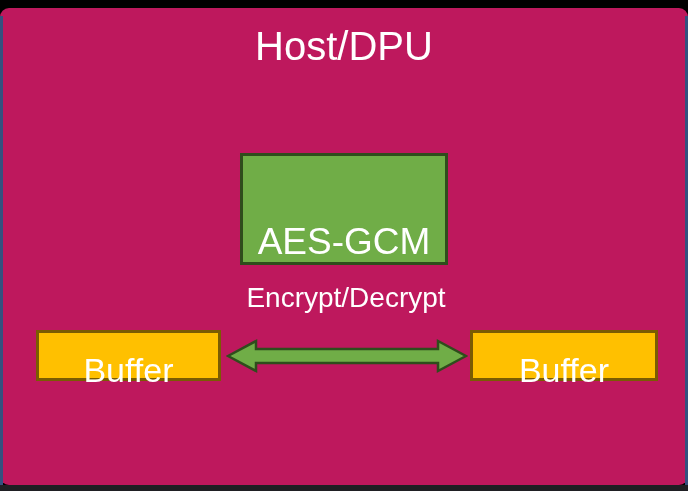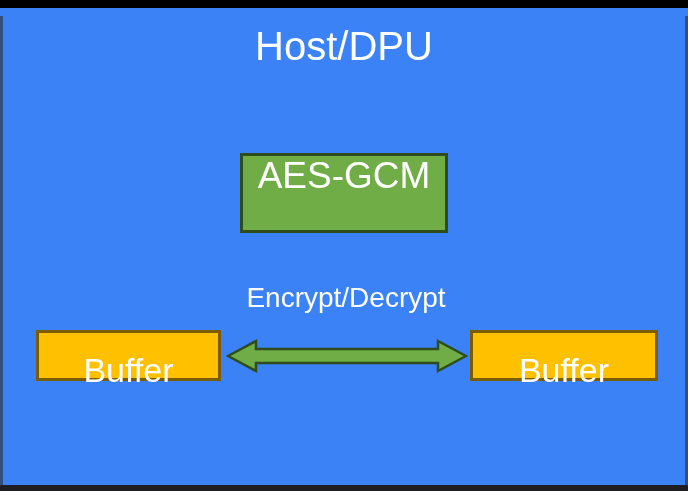--- a/index.html
+++ b/index.html
@@ -26,21 +26,22 @@
     height: 8px;
     background: #000000;
   }
   
   .host-panel {
     position: absolute;
     left: 0;
     top: 8px;
     width: 688px;
     height: 477px;
-    background: #3b82f6;
+    background: #be185d;
+    border-radius: 9px;
   }
   
   .bottom-bar {
     position: absolute;
     left: 0;
     top: 485px;
     width: 688px;
     height: 6px;
     background: #1F1F23;
   }
@@ -75,26 +76,26 @@
     letter-spacing: 0px;
     white-space: nowrap;
   }
 
   
   .aes-box {
     position: absolute;
     left: 240px;
     top: 145px;
     width: 208px;
-    height: 80px;
+    height: 112px;
     background: #70AD47;
     border: 3px solid #2F4D1C;
     box-sizing: border-box;
     display: flex;
-    align-items: flex-start;
+    align-items: flex-end;
     justify-content: center;
   }
   .aes-box-label {
     color: #FFFFFF;
     font-size: 37px;
     line-height: 40px;
     white-space: nowrap;
   }
 
   

